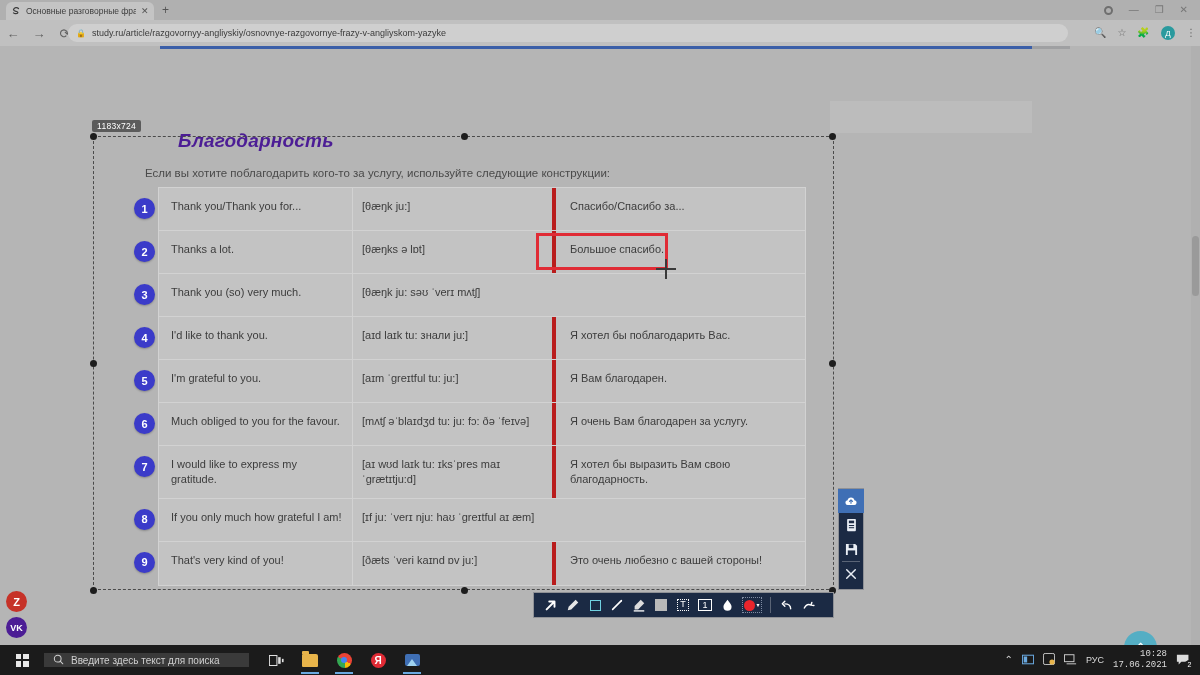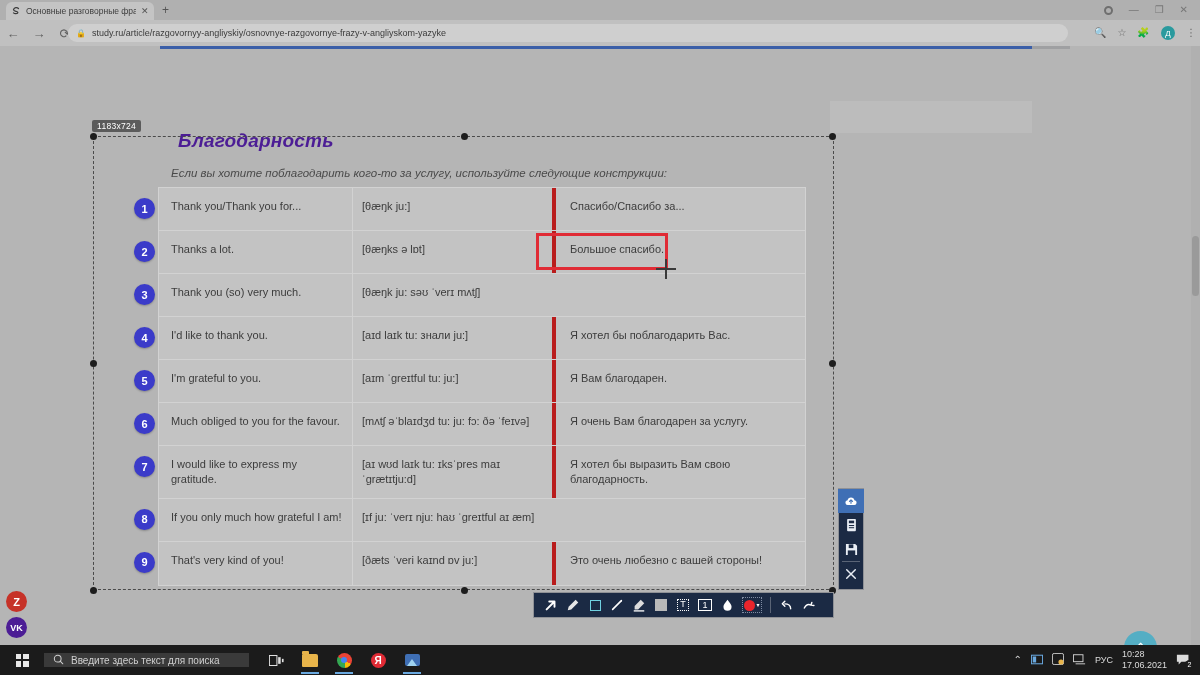--- a/index.html
+++ b/index.html
@@ -55,21 +55,21 @@
 
   .ghost-box { position:absolute; left:830px; top:55px; width:202px; height:32px; background:#bcbcbc; }
 
   h1.heading {
     position:absolute; left:158px; top:84px;
     font-size:19px; font-style:italic; font-weight:700; color:#4c1d95;
     letter-spacing:0.2px;
     margin-left:20px;
   }
   .intro {
-    position:absolute; left:171px; top:121px; font-size:11.5px; color:#4a4a4a;font-style:italic;
+    position:absolute; left:145px; top:121px; font-size:11.5px; color:#4a4a4a;
   }
 
   
   .table-wrap {
     position:absolute; left:158px; top:141px; width:648px; background:#c3c3c3;
     border:1px solid #d2d2d2;
   }
   .trow { display:flex; border-bottom:1px solid #d2d2d2; min-height:43px; position:relative; }
   .trow:last-child { border-bottom:none; }
   .c-en { width:193px; padding:11px 9px 11px 12px; font-size:11px; color:#3c3c3c; line-height:1.35; }
@@ -176,21 +176,21 @@
     background: conic-gradient(#ea4335 0 33%, #fbbc05 33% 50%, #34a853 50% 83%, #ea4335 83% 100%);
     display:flex; align-items:center; justify-content:center; }
   .chrome-dot i { width:6.5px; height:6.5px; background:#4285f4; border-radius:50%; display:block; }
   .ya { width:15px; height:15px; border-radius:50%; background:#e02b35; color:#fff; font-size:10px; font-weight:700;
         display:flex; align-items:center; justify-content:center; }
   .photos { width:15px; height:12px; background:#3f6fb5; border-radius:2px; position:relative; overflow:hidden; }
   .photos::after { content:''; position:absolute; left:2px; bottom:0; width:0; height:0;
     border-left:5px solid transparent; border-right:5px solid transparent; border-bottom:7px solid #9fd3f0; }
   .tray { margin-left:auto; display:flex; align-items:center; gap:9px; padding-right:8px; color:#dcdcdc; font-size:9px; }
   .tray-ico { font-size:10px; line-height:1; }
-  .clock { text-align:left; line-height:1.2; font-size:9px; }
+  .clock { text-align:right; line-height:1.2; font-size:9px;font-family:Liberation Mono, monospace; }
   .notif { position:relative; width:16px; height:14px; }
   .notif-badge { position:absolute; right:-2px; bottom:-2px; background:#1b1b1b; color:#fff; font-size:7px;
                  border-radius:50%; width:9px; height:9px; display:flex; align-items:center; justify-content:center; }
 </style>
 </head>
 <body>
 
 <div id="screen">
 
   <div class="chrome-window">

